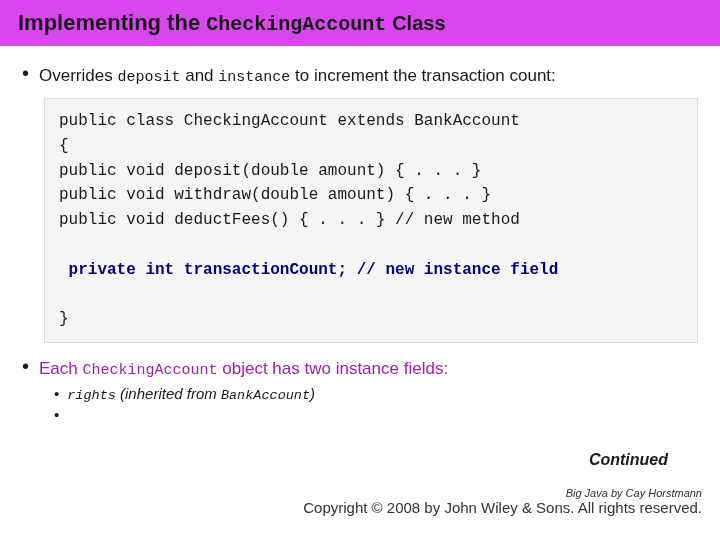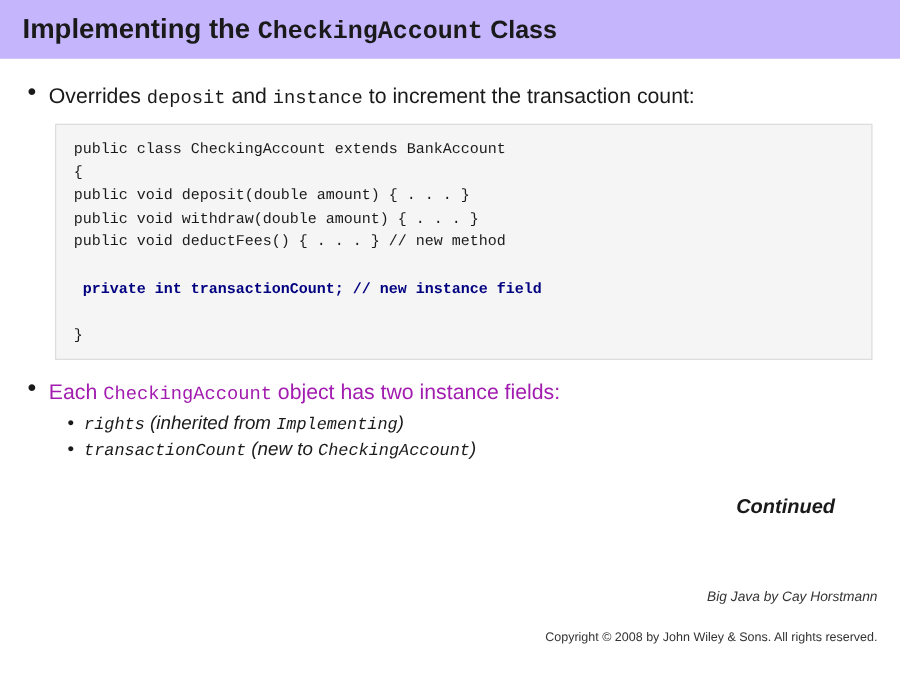--- a/index.html
+++ b/index.html
@@ -13,21 +13,21 @@
     }
 
     .slide {
       width: 720px;
       height: 540px;
       background: #ffffff;
       position: relative;
     }
 
     .header {
-      background: #c4b5fd;
+      background: #d946ef;
       padding: 10px 18px 10px 18px;
       display: flex;
       align-items: baseline;
       gap: 0;
     }
 
     .header-title-plain {
       font-size: 22px;
       font-weight: bold;
       color: #1a1a1a;
@@ -80,21 +80,21 @@
       font-size: 15px;
       text-align: center;
     }
 
     .code-block {
       background: #f5f5f5;
       border: 1px solid #ddd;
       padding: 10px 14px;
       margin: 10px 0 10px 22px;
       font-family: 'Courier New', Courier, monospace;
-      font-size: 12px;
+      font-size: 16px;
       color: #1a1a1a;
       line-height: 1.55;
       white-space: pre;
     }
 
     .highlight-line {
       color: #000080;
       font-weight: bold;
     }
 
@@ -169,23 +169,22 @@
       text-align: right;
     }
 
     .footer-title {
       font-size: 11px;
       font-style: italic;
       color: #333;
     }
 
     .footer-copy {
-      font-size: 10px;
+      font-size: 15px;
       color: #333;
-      margin-top: 21px;
     }
   </style>
 </head>
 <body>
 
 <div class="slide">
 
   <div class="header">
     <span class="header-title-plain">Implementing the </span>
     <span class="header-title-code">CheckingAccount</span>
@@ -218,28 +217,25 @@
         <span class="bullet-dot">•</span>
         <span class="bullet2-text">
           Each <code>CheckingAccount</code> object has two instance fields:
         </span>
       </div>
 
       <div class="sub-bullets">
         <div class="sub-bullet-line">
           <span class="sub-bullet-dot">•</span>
           <span class="sub-bullet-text">
-            <em><code>rights</code></em> <em>(inherited from <code>Implementing</code>)</em>
+            <em><code>rights</code></em> <em>(inherited from <code>BankAccount</code>)</em>
           </span>
         </div>
         <div class="sub-bullet-line">
           <span class="sub-bullet-dot">•</span>
-          <span class="sub-bullet-text">
-            <em><code>transactionCount</code></em> <em>(new to <code>CheckingAccount</code>)</em>
-          </span>
         </div>
       </div>
     </div>
 
     <div class="continued">
       <span class="continued-text">Continued</span>
     </div>
 
   </div>
 

